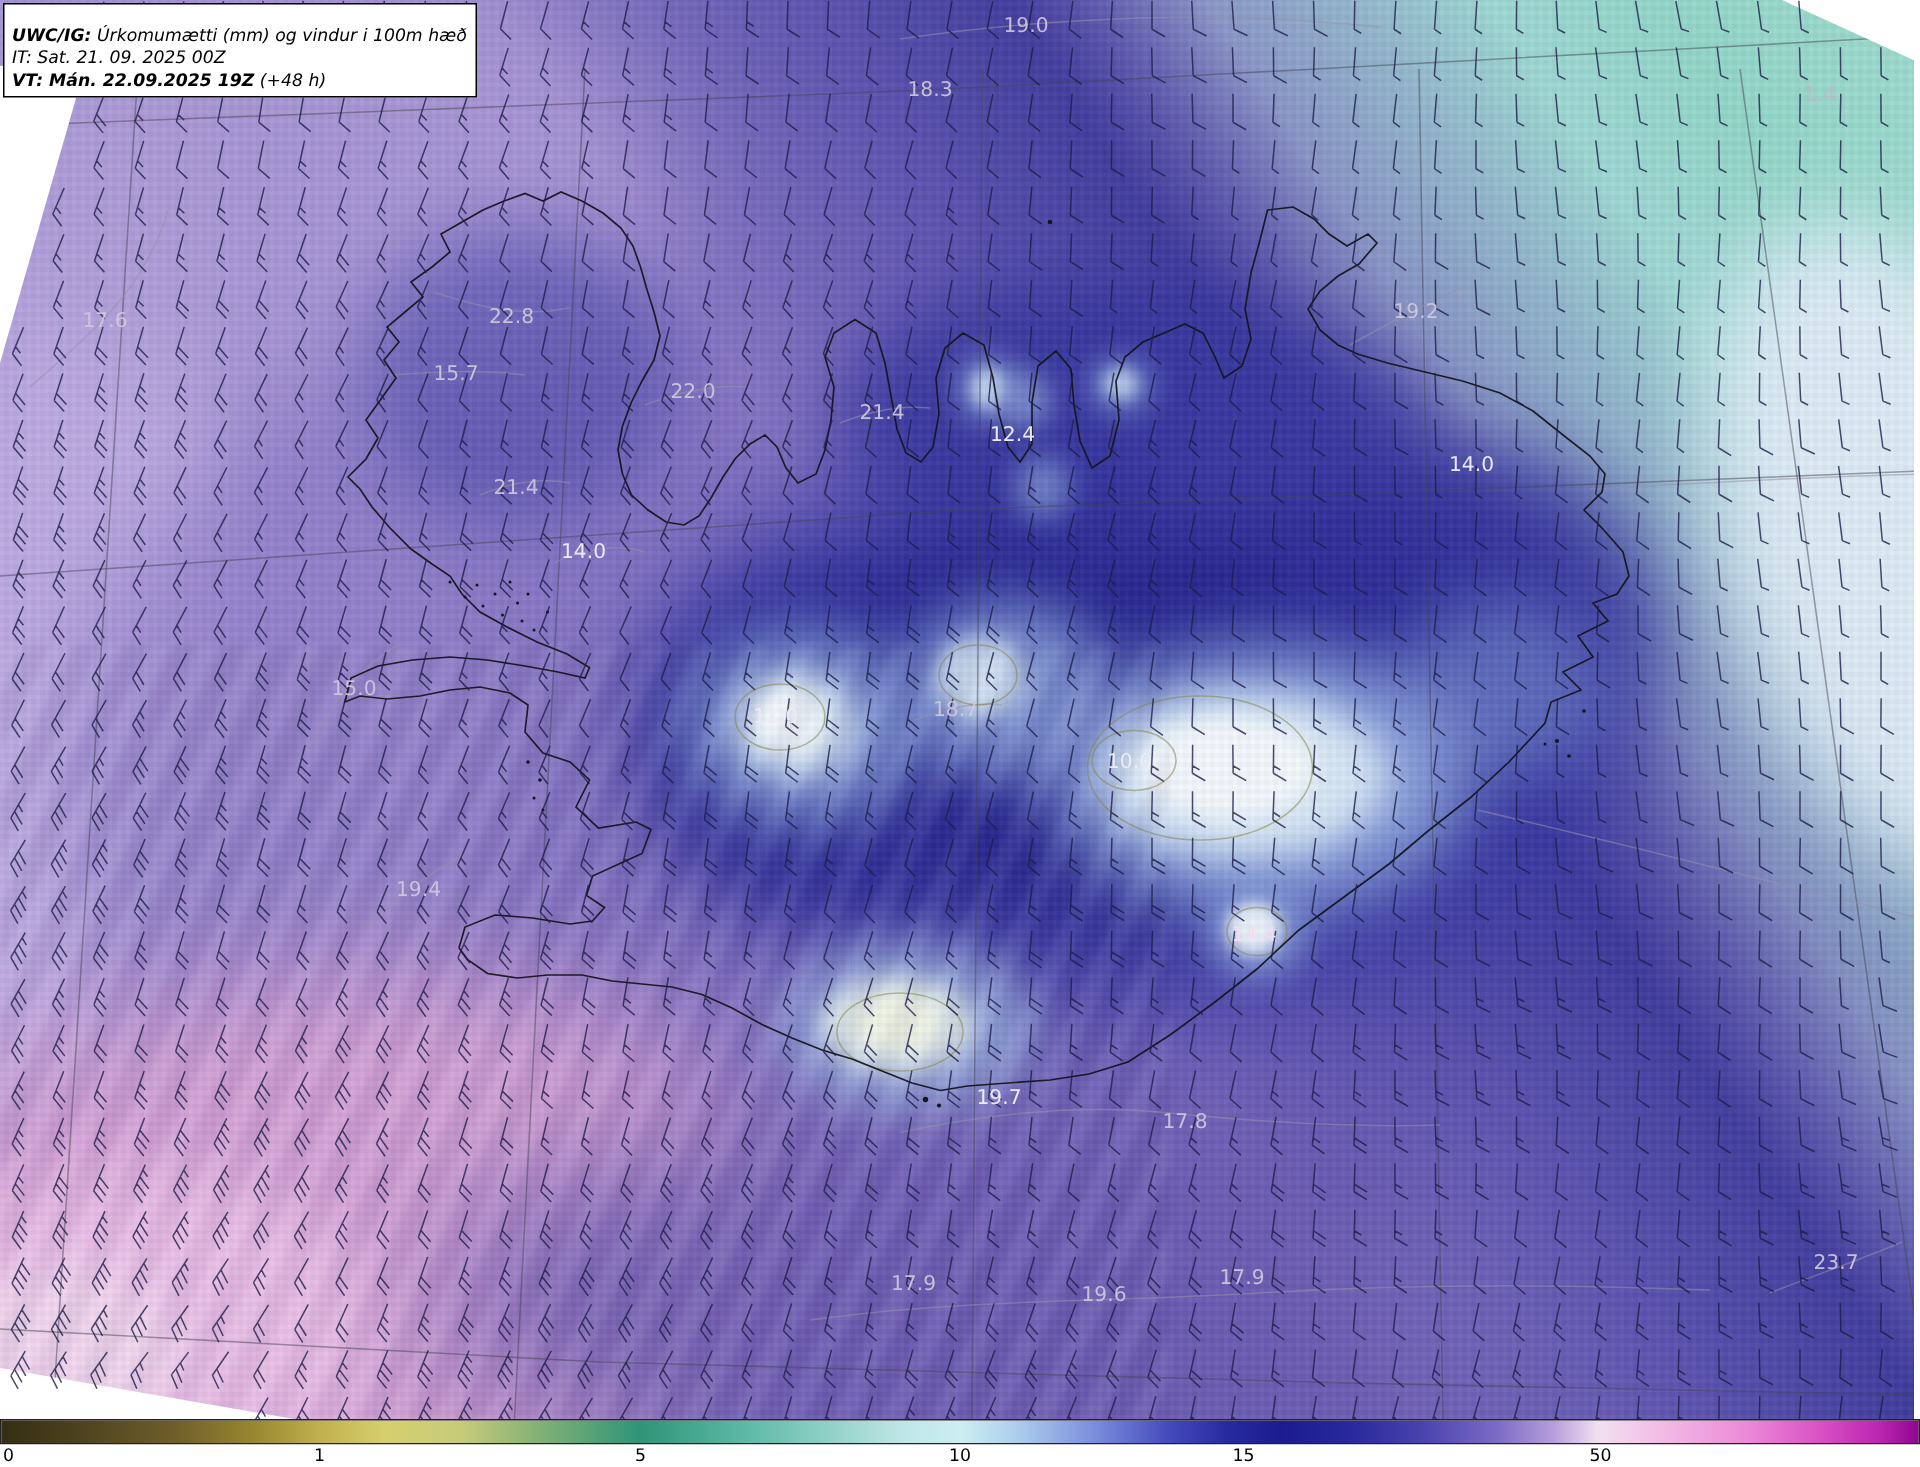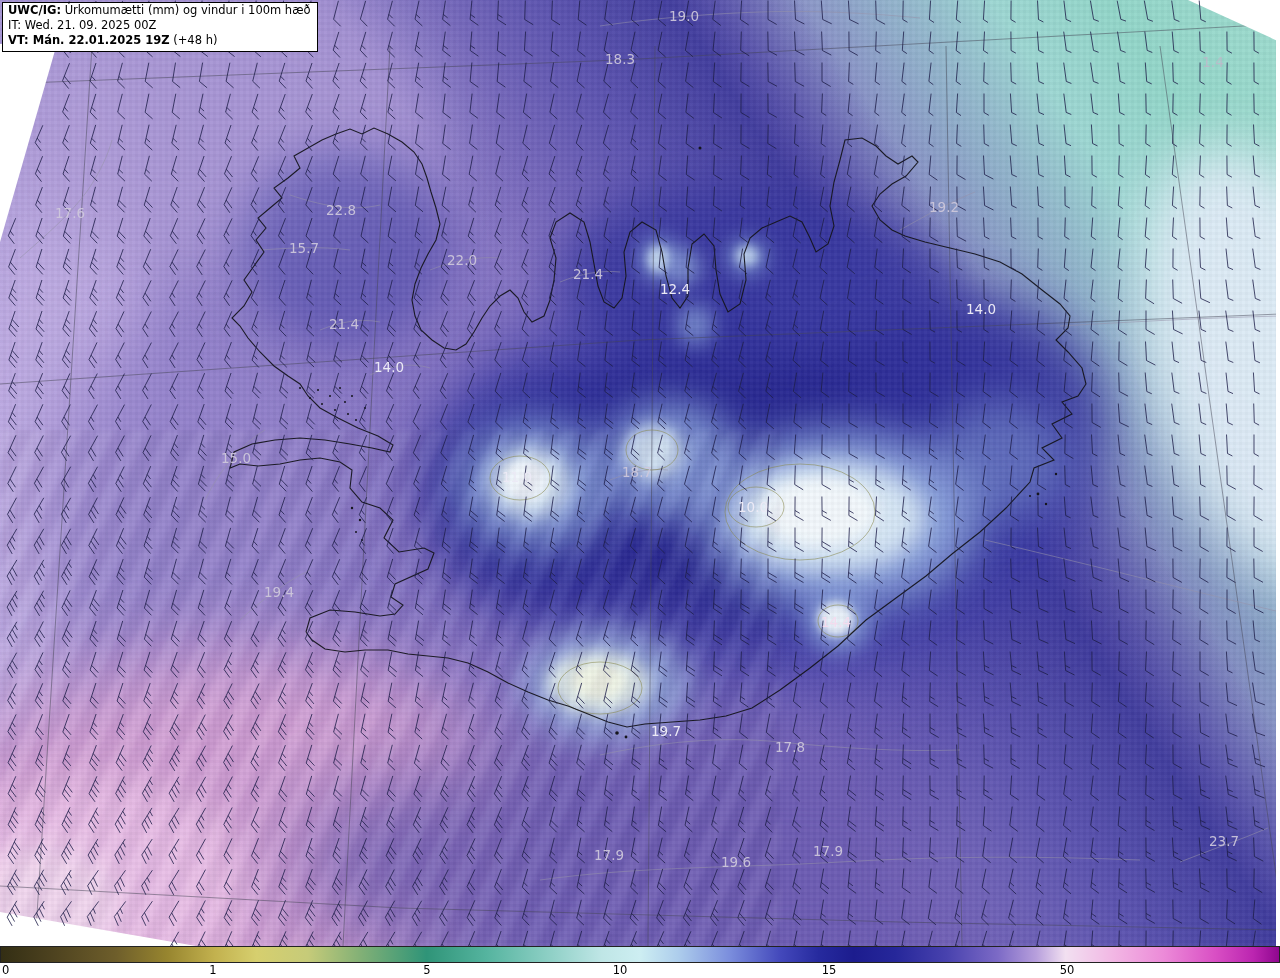--- a/index.html
+++ b/index.html
@@ -11,21 +11,21 @@
   .blob{position:absolute;border-radius:50%;}
   .fullov{position:absolute;inset:0;border-radius:0;}
   .stripes{position:absolute;left:0px;top:430px;width:780px;height:516px;
     background:repeating-linear-gradient(115deg,rgba(255,255,255,0.055) 0 14px,rgba(30,10,70,0.05) 14px 30px);
     filter:blur(2px);}
   .pixels{position:absolute;inset:0;
     background-image:repeating-linear-gradient(0deg,rgba(255,255,255,0.02) 0 3px,rgba(0,0,20,0.02) 3px 6px),
                      repeating-linear-gradient(90deg,rgba(255,255,255,0.02) 0 3px,rgba(0,0,20,0.02) 3px 6px);}
   #overlay{position:absolute;left:0;top:0;}
   #titlebox{position:absolute;left:2px;top:2px;background:#ffffff;border:1px solid #000;
-            padding:0 6px 3px 5px;font-size:11.5px;line-height:15px;color:#000;white-space:nowrap;z-index:5;}
+            padding:13px 6px 3px 5px;font-size:11.5px;line-height:15px;color:#000;white-space:nowrap;z-index:5;font-style:italic;}
   #titlebox b{font-weight:bold;}
   #colorbar-wrap{position:absolute;left:0;top:946px;width:1280px;height:32px;background:#ffffff;}
   #colorbar{position:absolute;left:0;top:0;width:1278px;height:15px;border:1px solid #222;}
   #cb-labels{position:absolute;left:0;top:17px;width:1280px;height:15px;background:#fff;}
   .cbtick{position:absolute;top:0;font-size:11.5px;color:#000;transform:translateX(-50%);}
   .cbtick.first{transform:none;}
   .cbtick.last{transform:translateX(-100%);margin-top:33px;}
   text.lbl{font-family:"DejaVu Sans",sans-serif;font-size:13.5px;}
 </style>
 </head>
@@ -172,29 +172,29 @@
           <text x="736" y="867" text-anchor="middle" class="lbl" fill="#cfc9dc" opacity="0.92">19.6</text>
           <text x="828" y="856" text-anchor="middle" class="lbl" fill="#cfc9dc" opacity="0.92">17.9</text>
           <text x="1224" y="846" text-anchor="middle" class="lbl" fill="#cfc9dc" opacity="0.92">23.7</text>
           <text x="1213" y="67" text-anchor="middle" class="lbl" fill="#dba4ca" opacity="0.5">1.4</text>
         </g>
       </svg>
   </div>
 
   <div id="titlebox">
     <div><b>UWC/IG:</b><span> Úrkomumætti (mm) og vindur i 100m hæð</span></div>
-    <div>IT: Wed. 21. 09. 2025 00Z</div>
-    <div><b>VT: Mán. 22.01.2025 19Z</b><span> (+48 h)</span></div>
+    <div>IT: Sat. 21. 09. 2025 00Z</div>
+    <div><b>VT: Mán. 22.09.2025 19Z</b><span> (+48 h)</span></div>
   </div>
 
   <div id="colorbar-wrap">
     <div id="colorbar" style="background: linear-gradient(90deg, rgb(51, 46, 20) 0%, rgb(77, 66, 31) 4%, rgb(110, 94, 43) 9%, rgb(151, 133, 47) 13%, rgb(194, 177, 78) 16.7%, rgb(214, 207, 110) 20%, rgb(198, 203, 121) 24%, rgb(132, 177, 118) 28%, rgb(47, 148, 120) 33.3%, rgb(85, 180, 159) 38%, rgb(143, 208, 198) 43%, rgb(191, 230, 230) 47%, rgb(205, 238, 242) 50%, rgb(173, 205, 236) 53%, rgb(123, 142, 221) 57%, rgb(67, 72, 187) 61%, rgb(38, 42, 158) 64%, rgb(28, 28, 142) 66.7%, rgb(38, 39, 154) 70%, rgb(72, 66, 174) 74%, rgb(124, 106, 198) 78%, rgb(183, 159, 220) 81%, rgb(242, 224, 241) 83.3%, rgb(242, 183, 228) 87%, rgb(236, 138, 216) 91%, rgb(217, 79, 196) 95%, rgb(187, 37, 176) 98%, rgb(143, 7, 143) 100%);"></div>
     <div id="cb-labels">
       <span class="cbtick first" style="left:2px">0</span>
       <span class="cbtick" style="left:213px">1</span>
       <span class="cbtick" style="left:427px">5</span>
-      <span class="cbtick" style="left:620px">10</span>
+      <span class="cbtick" style="left:640px">10</span>
       <span class="cbtick" style="left:829px">15</span>
       <span class="cbtick" style="left:1067px">50</span>
       <span class="cbtick last" style="left:1278px">50</span>
     </div>
   </div>
 </div>
 
 </body></html>

